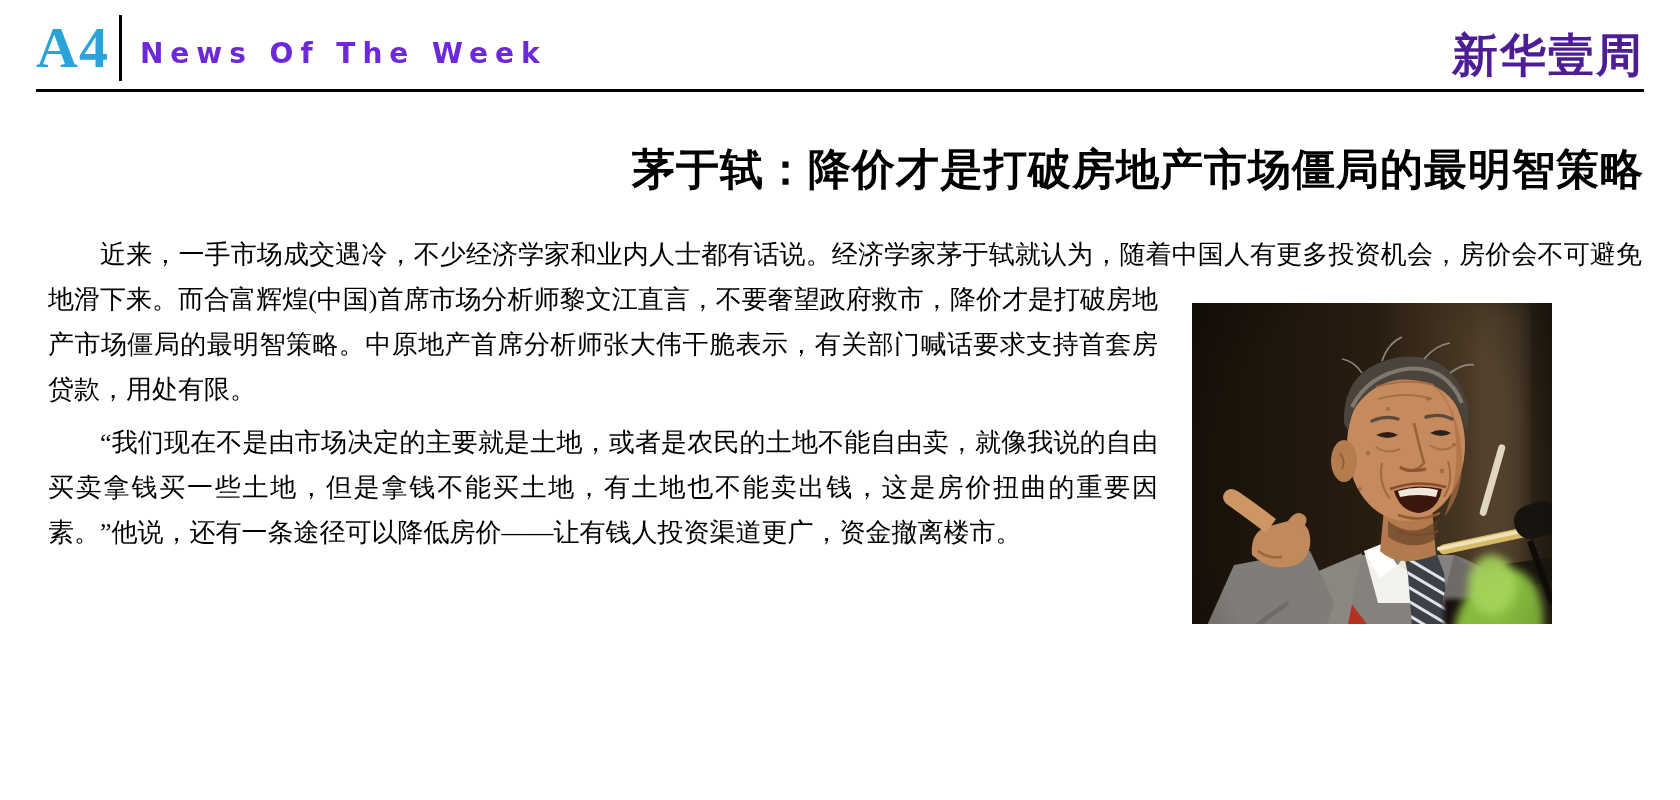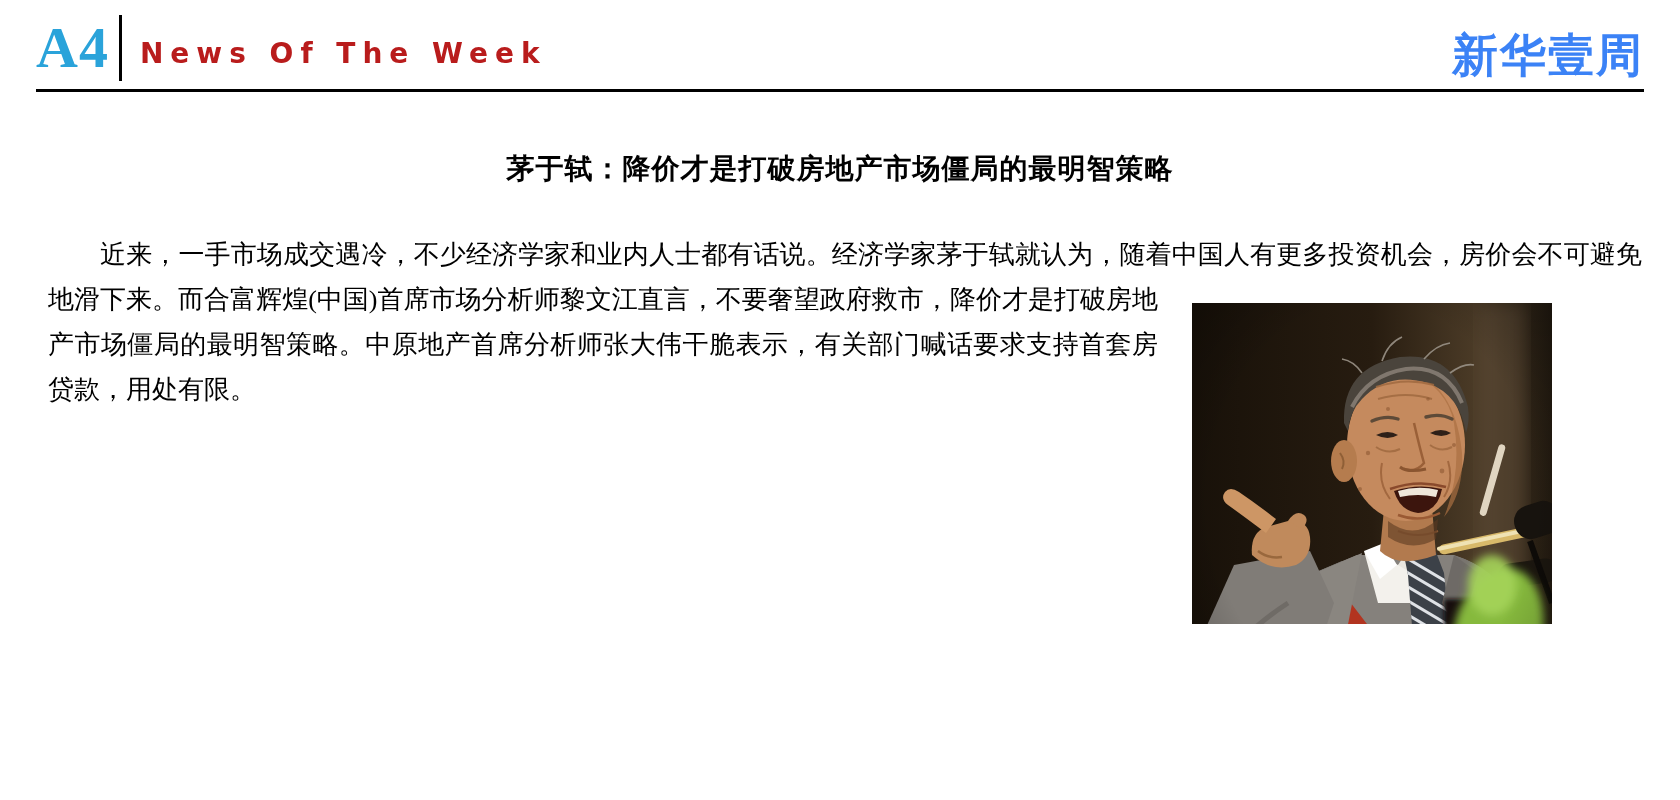--- a/index.html
+++ b/index.html
@@ -13,36 +13,36 @@
     display:flex; align-items:center;
     padding:12px 36px 0 36px; height:72px;
   }
   .page-no {
     font-family:"Liberation Serif",serif; font-weight:bold;
     font-size:58px; line-height:1; color:#2aa3da; letter-spacing:1px;
   }
   .vbar { width:3px; height:66px; background:#000; margin:0 18px 0 10px; }
   .section-title {
     font-family:"DejaVu Sans","Liberation Sans",sans-serif;
-    font-weight:800; font-size:28px; letter-spacing:7px; color:#b91c1c;
+    font-weight:800; font-size:28px; letter-spacing:7px; color:#6d28d9;
     padding-top:10px;
   }
   .masthead {
     margin-left:auto;
     font-family:"DejaVu Sans","Liberation Sans",sans-serif;
-    font-weight:900; font-size:46px; line-height:1; color:#3b82f6;
+    font-weight:900; font-size:46px; line-height:1; color:#4c1d95;
     letter-spacing:2px; padding-top:14px;
   }
   .rule { height:3px; background:#000; margin:5px 36px 0 36px; }
 
   
   .article-title {
-    margin:54px 36px 0 36px; text-align:center;
+    margin:54px 36px 0 36px; text-align:right;
     font-family:"DejaVu Sans","Liberation Sans",sans-serif;
-    font-weight:bold; font-size:28px; line-height:46px; letter-spacing:1px;
+    font-weight:bold; font-size:43px; line-height:46px; letter-spacing:1px;
   }
   .article-body {
     margin:40px 30px 0 40px;
     font-size:26px; line-height:45px; text-align:justify;
   }
   .article-body p { margin:8px; text-indent:2em; }
   .article-body p.para-2 { margin-top:10px; }
   .photo-spacer { float:right; width:0; height:71px; }
   .article-photo {
     float:right; clear:right; margin:0 98px 12px 34px;
@@ -214,15 +214,16 @@
         <g filter="url(#b2)">
           <polygon points="0,436 28,414 150,392 252,406 360,430 360,440 0,440" fill="#f4f1ea"></polygon>
           <polygon points="120,440 210,398 318,440" fill="#ffffff"></polygon>
         </g>
 
         <rect width="360" height="440" fill="url(#vig)"></rect>
       </svg>
     </figure>
 
     <p class="para para-1">近来，一手市场成交遇冷，不少经济学家和业内人士都有话说。经济学家茅于轼就认为，随着中国人有更多投资机会，房价会不可避免地滑下来。而合富辉煌(中国)首席市场分析师黎文江直言，不要奢望政府救市，降价才是打破房地产市场僵局的最明智策略。中原地产首席分析师张大伟干脆表示，有关部门喊话要求支持首套房贷款，用处有限。</p>
+    <p class="para para-3">“我们现在不是由市场决定的主要就是土地，或者是农民的土地不能自由卖，就像我说的自由买卖拿钱买一些土地，但是拿钱不能买土地，有土地也不能卖出钱，这是房价扭曲的重要因素。”他说，还有一条途径可以降低房价——让有钱人投资渠道更广，资金撤离楼市。</p>
   </div>
 
 </div>
 
 </body></html>

